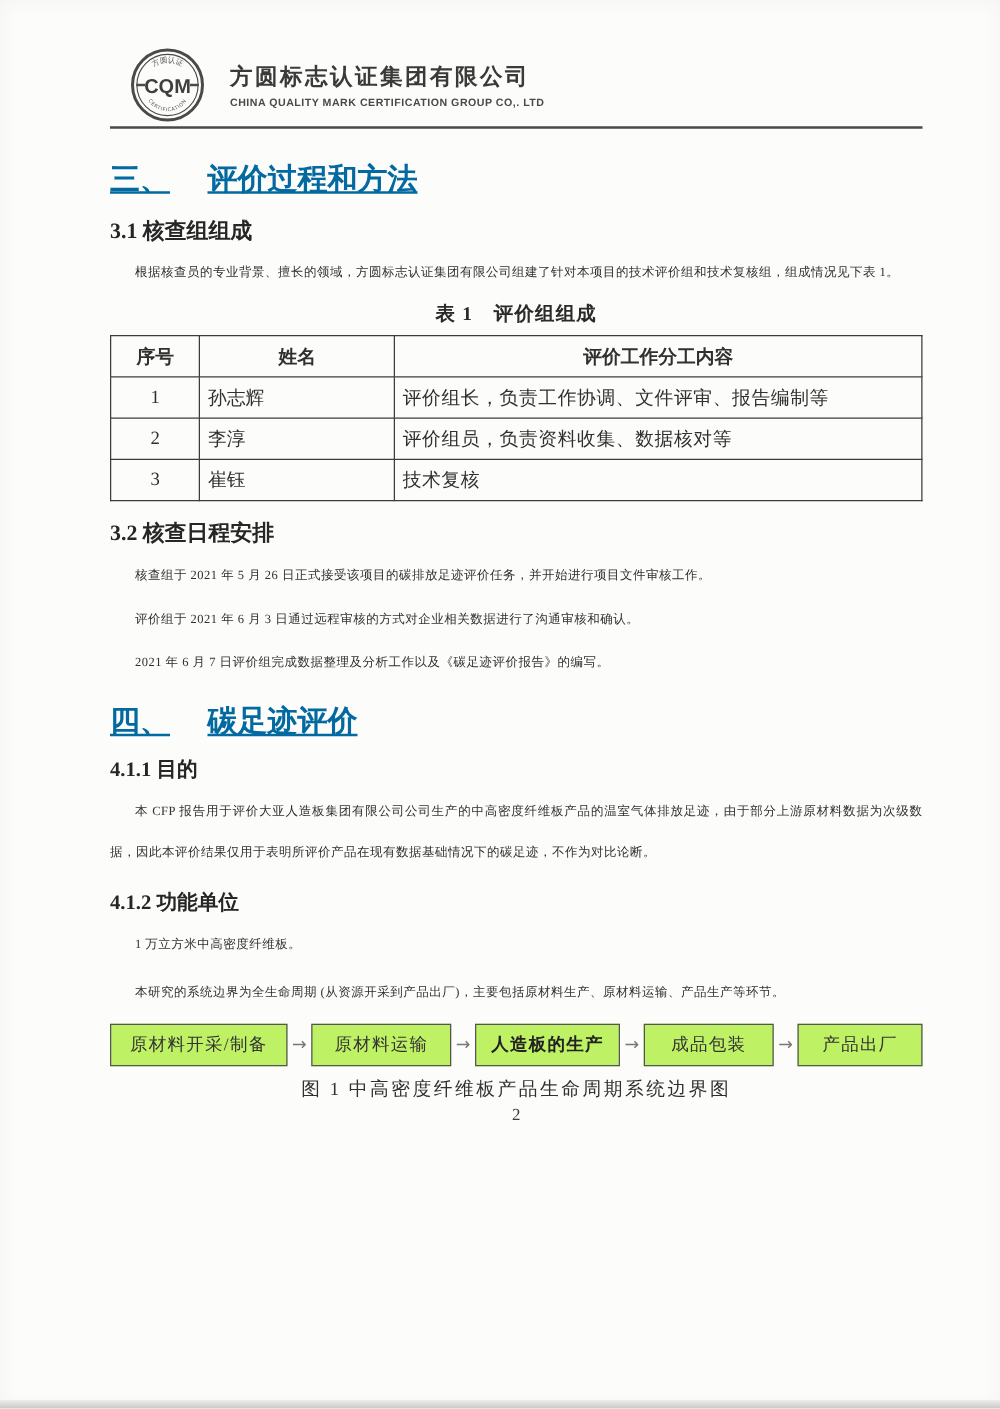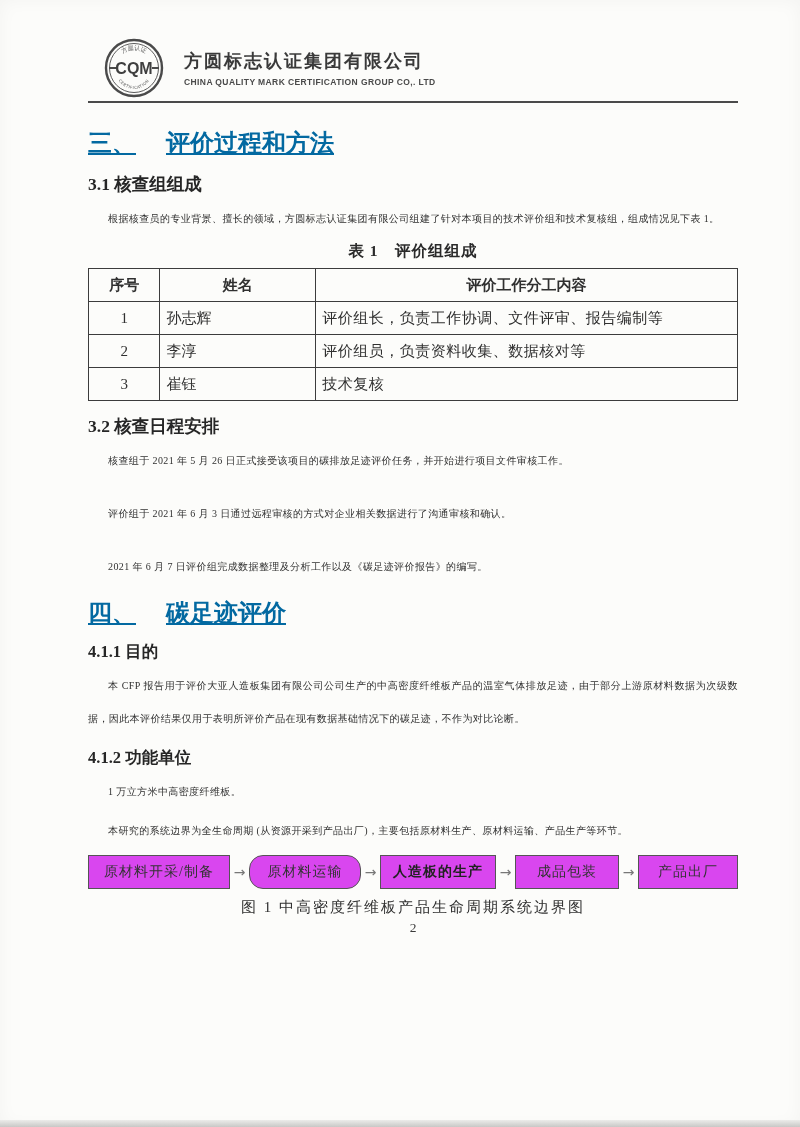--- a/index.html
+++ b/index.html
@@ -37,21 +37,21 @@
   
   .doc{ margin:0 62px 0 88px; }
   .h1{ margin-top:24px; font-size:24px; font-weight:700; color:#0369a1;text-decoration:underline;}
   .h1 .num{ margin-right:30px; }
   .h2{ margin-top:13px; font-size:17.5px; font-weight:700; color:#262626;}
   .h3{ margin-top:12px; font-size:16.5px; font-weight:700; color:#262626;}
   .para{
     margin-top:6px; font-size:10px; line-height:33px;
     text-indent:2em; text-align:justify; letter-spacing:0.4px; color:#303030;
   }
-  .para.tight{ margin-top:20px; }
+  .para.tight{ margin-top:2px; }
   
   .tbl-caption{
     margin-top:6px; text-align:center; font-size:15.5px; font-weight:700; color:#2a2a2a;
     letter-spacing:1px;
   }
   table.team{
     margin-top:6px; width:100%; border-collapse:collapse;
     font-size:15px; color:#303030;
   }
   table.team th, table.team td{
@@ -60,21 +60,21 @@
   table.team th{ font-weight:700; text-align:center; }
   td.c-no{ width:11%; text-align:center; }
   td.c-name{ width:24%; }
   td.c-duty{ width:65%; text-align:left; padding-left:22px; letter-spacing:0.5px;}
   th.c-duty{ width:65%; }
   
   .flow{
     margin-top:8px; display:flex; align-items:center; justify-content:space-between;
   }
   .flow-box{
-    border:1.6px solid #555; background:#d946ef;
+    border:1.6px solid #555; background:#bef264;
     height:34px; display:flex; align-items:center; justify-content:center;
     font-size:14px; letter-spacing:1px; padding:16px 9px; white-space:nowrap; color:#333;
   }
   .flow-box.emph{ font-weight:700; color:#222; }
   .flow-arrow{ flex:1; text-align:center; color:#777; font-size:14px;
     font-family:"DejaVu Sans",sans-serif; }
   .fig-caption{
     margin-top:9px; text-align:center; font-size:15px; letter-spacing:2px; color:#303030;
   }
   .page-number{
@@ -161,21 +161,21 @@
     <div class="para">本 CFP 报告用于评价大亚人造板集团有限公司公司生产的中高密度纤维板产品的温室气体排放足迹，由于部分上游原材料数据为次级数据，因此本评价结果仅用于表明所评价产品在现有数据基础情况下的碳足迹，不作为对比论断。</div>
 
     <div class="h3">4.1.2 功能单位</div>
     <div class="para">1 万立方米中高密度纤维板。</div>
 
     <div class="para">本研究的系统边界为全生命周期 (从资源开采到产品出厂)，主要包括原材料生产、原材料运输、产品生产等环节。</div>
 
     <div class="flow">
       <div class="flow-box" style="min-width:142px;">原材料开采/制备</div>
       <span class="flow-arrow">→</span>
-      <div class="flow-box" style="min-width:112px;border-radius:14px;">原材料运输</div>
+      <div class="flow-box" style="min-width:112px;">原材料运输</div>
       <span class="flow-arrow">→</span>
       <div class="flow-box emph" style="min-width:116px;">人造板的生产</div>
       <span class="flow-arrow">→</span>
       <div class="flow-box" style="min-width:104px;">成品包装</div>
       <span class="flow-arrow">→</span>
       <div class="flow-box" style="min-width:100px;">产品出厂</div>
     </div>
     <div class="fig-caption">图 1 中高密度纤维板产品生命周期系统边界图</div>
 
     <div class="page-number">2</div>

